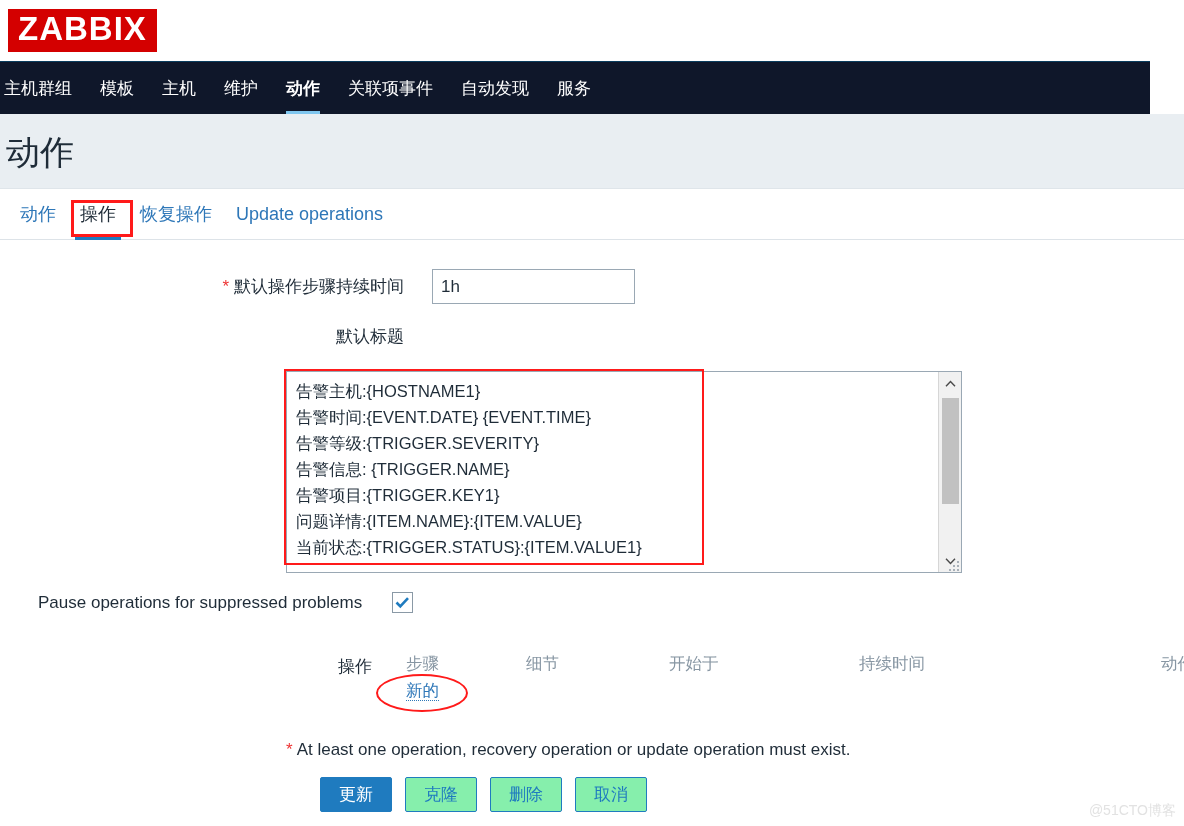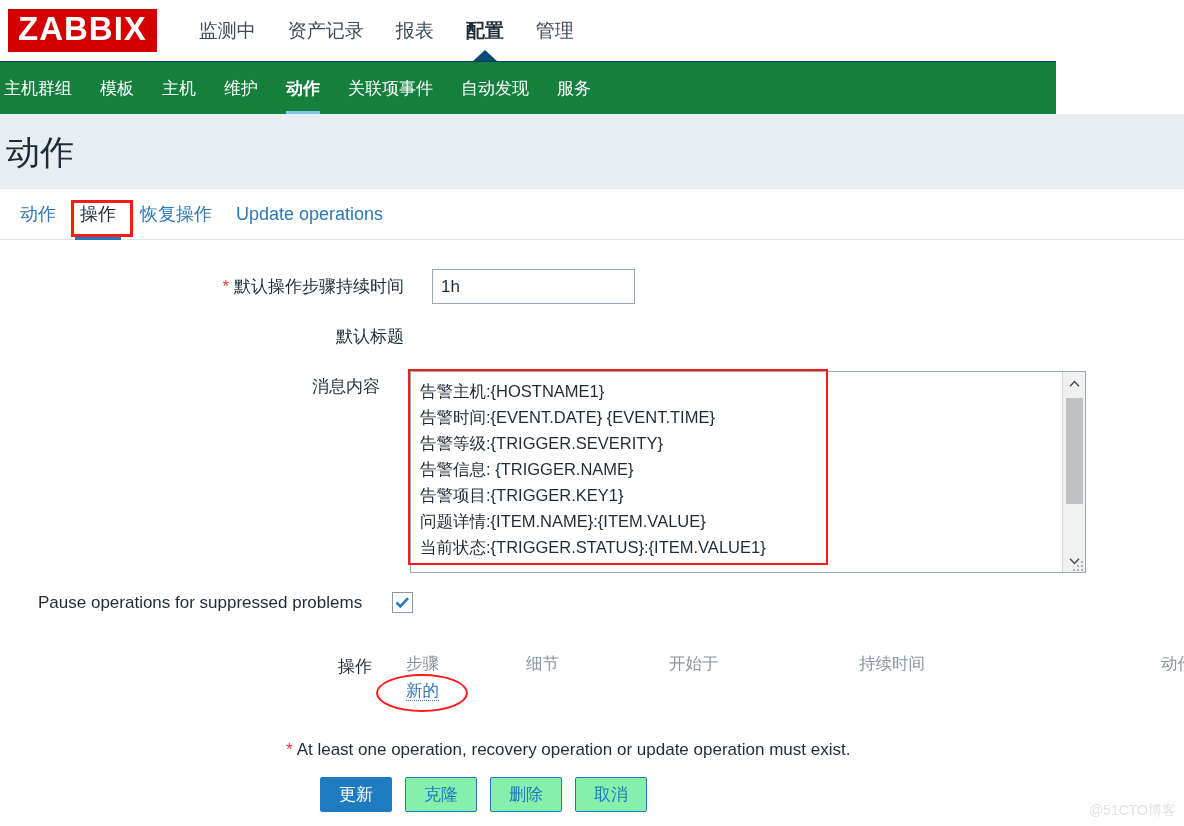--- a/index.html
+++ b/index.html
@@ -43,22 +43,22 @@
   .topnav-item.active::after {
     content: ""; position: absolute; left: 50%; bottom: -1px;
     transform: translateX(-50%);
     border-left: 13px solid transparent;
     border-right: 13px solid transparent;
     border-bottom: 12px solid #0b4a72;
   }
 
   
   .subnav {
-    position: absolute; left: 0; top: 61px; width: 1056px; height: 53px;
-    background: #15803d;
+    position: absolute; left: 0; top: 61px; width: 1150px; height: 53px;
+    background: #0f172a;
     display: flex; align-items: center;
     border-top: 1px solid #0a3d5e;
   }
   .subnav-item {
     position: relative;
     font-size: 17px;
     color: #ffffff;
     padding: 0 14px;
     line-height: 53px;
     cursor: pointer;
@@ -262,27 +262,20 @@
     font-size: 14px; color: #e2e2e2; white-space: nowrap;
   }
 </style>
 </head>
 <body>
 
 <div class="page">
 
   <div class="topbar">
     <div class="logo">ZABBIX</div>
-    <div class="topnav">
-      <div class="topnav-item">监测中</div>
-      <div class="topnav-item">资产记录</div>
-      <div class="topnav-item">报表</div>
-      <div class="topnav-item active">配置</div>
-      <div class="topnav-item">管理</div>
-    </div>
   </div>
 
   <div class="subnav">
     <div class="subnav-item">主机群组</div>
     <div class="subnav-item">模板</div>
     <div class="subnav-item">主机</div>
     <div class="subnav-item">维护</div>
     <div class="subnav-item active">动作</div>
     <div class="subnav-item">关联项事件</div>
     <div class="subnav-item">自动发现</div>
@@ -308,21 +301,20 @@
         <span class="req">*</span><span>默认操作步骤持续时间</span>
       </div>
       <input class="txt dur-input" type="text" value="1h" style="">
     </div>
 
     <div class="row row-subject">
       <div class="flabel">默认标题</div>
     </div>
 
     <div class="row row-message">
-      <div class="flabel">消息内容</div>
       <div class="ta-wrap">
         <div class="ta-box">
           <div class="ta-text">告警主机:{HOSTNAME1}
 告警时间:{EVENT.DATE} {EVENT.TIME}
 告警等级:{TRIGGER.SEVERITY}
 告警信息: {TRIGGER.NAME}
 告警项目:{TRIGGER.KEY1}
 问题详情:{ITEM.NAME}:{ITEM.VALUE}
 当前状态:{TRIGGER.STATUS}:{ITEM.VALUE1}</div>
           <div class="sbar">

